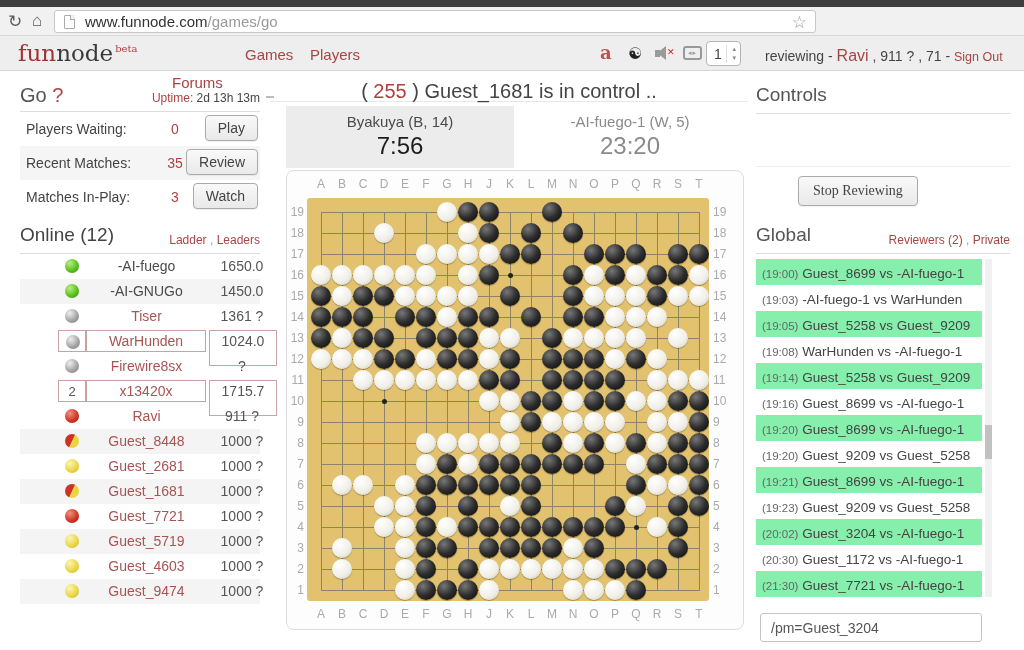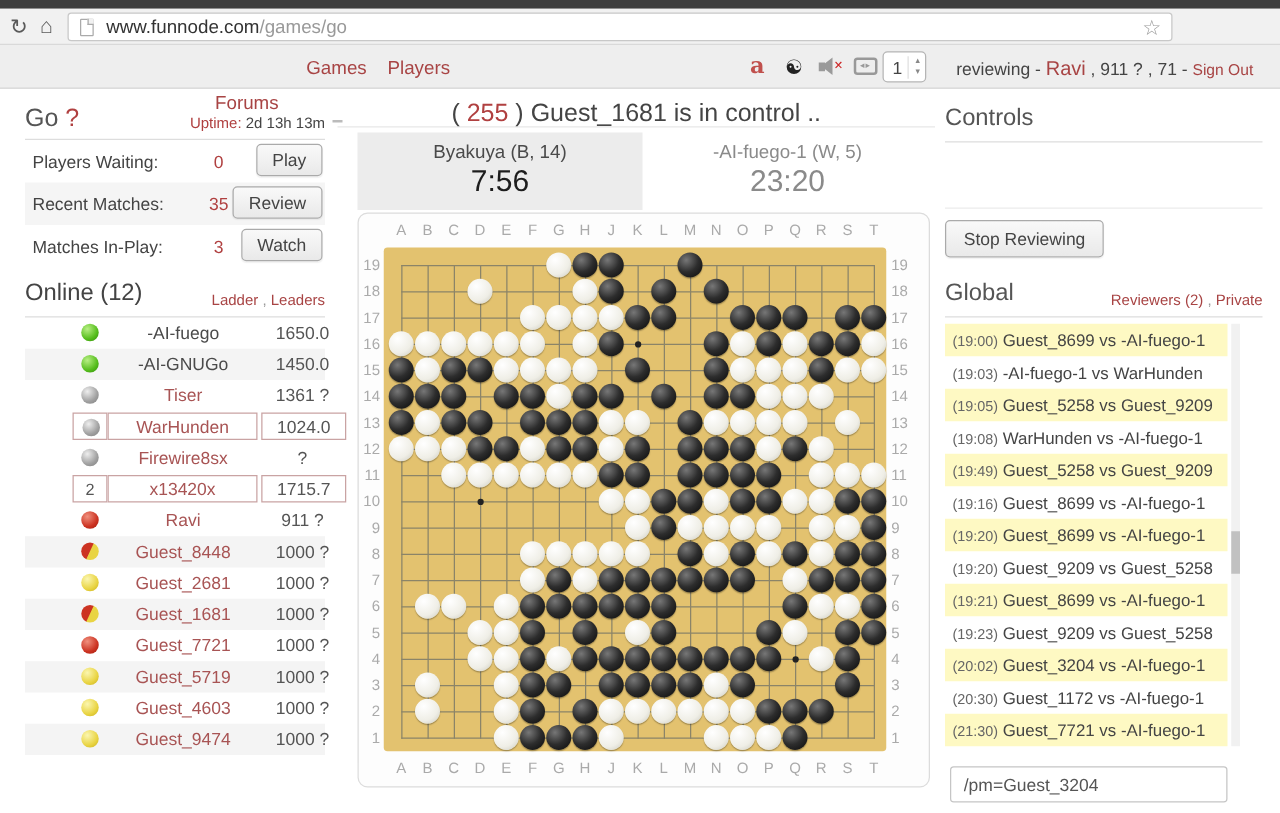--- a/index.html
+++ b/index.html
@@ -3,21 +3,21 @@
 <meta charset="utf-8">
 <style>
   * { margin:0; padding:0; box-sizing:border-box; }
   html,body { width:1024px; height:650px; overflow:hidden; }
   body { font-family:"Liberation Sans", sans-serif; background:#fff; color:#444; position:relative; }
 
   
   .tabstrip { position:absolute; left:0; top:0; width:1024px; height:7px; background:#3e3e3e; }
   .toolbar  { position:absolute; left:0; top:7px; width:1024px; height:29px; background:#f1f1f1; border-bottom:1px solid #d9d9d9; }
   .tool-ico { position:absolute; font-size:17px; color:#5a5a5a; cursor:pointer; }
-  .urlbar { position:absolute; left:54px; top:3px; width:884px; height:23px; background:#fff; border:1px solid #c8c8c8; border-radius:3px; }
+  .urlbar { position:absolute; left:54px; top:3px; width:762px; height:23px; background:#fff; border:1px solid #c8c8c8; border-radius:3px; }
   .doc-ico { position:absolute; left:9px; top:4px; width:11px; height:14px; border:1px solid #aaa; background:#fff; border-radius:1px; }
   .doc-ico::after{ content:""; position:absolute; right:-1px; top:-1px; width:4px; height:4px; background:#f1f1f1; border-left:1px solid #aaa; border-bottom:1px solid #aaa; }
   .url-text { position:absolute; left:30px; top:2px; font-size:15px; color:#333; }
   .url-text .path { color:#999; }
   .star { position:absolute; right:8px; top:1px; font-size:17px; color:#999; cursor:pointer; }
 
   
   .site-header { position:absolute; left:0; top:36px; width:1024px; height:35px; background:#eeeeee; border-bottom:1px solid #d5d5d5; }
   .logo { position:absolute; left:18px; top:4px; font-family:"DejaVu Serif", serif; font-size:23px; cursor:pointer; }
   .logo .p1 { color:#9e3333; }
@@ -62,21 +62,21 @@
   .prow { position:relative; height:25px; }
   .prow.alt { background:#f4f4f4; }
   .ball { position:absolute; left:45px; top:5px; width:14px; height:14px; border-radius:50%; }
   .ballbox { position:absolute; left:38px; top:1px; width:28px; height:22px; border:1px solid #c9a3a3; background:#fff; }
   .ballbox .ball { left:7px; top:4px; }
   .prefixbox { position:absolute; left:38px; top:1px; width:28px; height:22px; border:1px solid #c9a3a3; background:#fff; text-align:center; font-size:13px; color:#555; line-height:21px; }
   .pname { position:absolute; left:70px; top:4px; width:113px; text-align:center; font-size:14px; color:#a85454; cursor:pointer; }
   .pname.dark { color:#4a4a4a; }
   .prating { position:absolute; left:188px; top:4px; width:68px; text-align:center; font-size:14px; color:#555; }
   .namebox { position:absolute; left:66px; top:1px; width:120px; height:22px; border:1px solid #c9a3a3; background:#fff; }
-  .ratebox { position:absolute; left:189px; top:1px; width:68px; height:22px; border:1px solid #c9a3a3; background:#fff; }
+  .ratebox { position:absolute; left:189px; top:1px; width:68px; height:36px; border:1px solid #c9a3a3; background:#fff; }
   .boxtxt { width:100%; text-align:center; font-size:14px; line-height:21px; display:block; }
   .namebox .boxtxt { color:#a85454; cursor:pointer; }
   .ratebox .boxtxt { color:#555; }
 
   
   .status-bar { position:absolute; left:270px; top:80px; width:478px; height:22px; text-align:center; font-size:20px; color:#444; border-bottom:1px solid #e8e8e8; }
   .status-bar .cnt { color:#b04040; }
   .clocks { position:absolute; left:286px; top:106px; width:458px; height:62px; }
   .clock { position:absolute; top:0; width:228px; height:62px; text-align:center; }
   .clock.black { left:0; background:#ececec; }
@@ -95,27 +95,27 @@
   .stone { position:absolute; width:20px; height:20px; border-radius:50%; box-shadow:0 1px 1px rgba(0,0,0,.3); }
   .stone.B { background:radial-gradient(circle at 35% 30%, #777, #2d2d2d 50%, #101010 90%); }
   .stone.W { background:radial-gradient(circle at 35% 30%, #ffffff, #efeee6 60%, #cdccc2 95%); }
   .coord { position:absolute; font-size:12px; color:#aaa; text-align:center; }
 
   
   .rpanel { position:absolute; left:756px; top:84px; width:254px; }
   .sec-head { position:relative; height:30px; border-bottom:1px solid #ddd; }
   .sec-title { font-size:19px; color:#555; }
   .ctl-divider { position:absolute; left:756px; top:166px; width:254px; height:1px; background:#ececec; }
-  .stop-btn { position:absolute; left:756px; top:176px; padding:6px 14px; }
+  .stop-btn { position:absolute; left:798px; top:176px; padding:6px 14px;font-family:Liberation Serif, serif; }
   .global-head { position:absolute; left:756px; top:224px; width:254px; height:30px; border-bottom:1px solid #ddd; }
   .global-links { position:absolute; right:0; top:9px; font-size:12px; color:#999; }
   .global-links .lnk { color:#a84444; cursor:pointer; }
   .chat-list { position:absolute; left:756px; top:259px; width:226px; }
   .msg { position:relative; height:26px; padding:5px 6px 0 6px; white-space:nowrap; overflow:hidden; }
-  .msg.alt { background:#fef9c3; }
+  .msg.alt { background:#86efac; }
   .msg .t { font-size:11.5px; color:#666; }
   .msg .x { font-size:13.5px; color:#444; }
   .chat-scroll { position:absolute; left:985px; top:259px; width:7px; height:338px; background:#f1f1f1; }
   .chat-thumb { position:absolute; left:0; top:166px; width:7px; height:34px; background:#c1c1c1; }
   .chat-input { position:absolute; left:760px; top:613px; width:222px; height:29px; border:1px solid #c5c5c5; border-radius:3px; background:#fff; font-family:"Liberation Sans", sans-serif; font-size:14px; color:#555; padding:0 10px; }
 </style>
 </head>
 <body>
 
 <div class="tabstrip"></div>
@@ -123,20 +123,21 @@
   <span class="tool-ico" style="left:8px; top:4px;">↻</span>
   <span class="tool-ico" style="left:32px; top:4px;">⌂</span>
   <div class="urlbar">
     <span class="doc-ico"></span>
     <span class="url-text"><span>www.funnode.com</span><span class="path">/games/go</span></span>
     <span class="star">☆</span>
   </div>
 </div>
 
 <div class="site-header">
+  <div class="logo"><span class="p1">fun</span><span class="p2">node</span><span class="beta">beta</span></div>
   <span class="nav-item" style="left:172px;margin-top:28px;">Forums</span>
   <span class="nav-item" style="left:245px;text-align:right;">Games</span>
   <span class="nav-item" style="left:310px;">Players</span>
   <span class="hdr-ico a-ico" style="left:600px; top:6px;">a</span>
   <span class="hdr-ico yinyang" style="left:628px;">☯</span>
   <span class="hdr-ico speaker" style="left:655px; top:10px;">
     <span class="spk-box"></span>
     <span class="spk-cone"></span>
     <span class="spk-x">✕</span>
   </span>
@@ -636,21 +637,21 @@
 
 <div class="global-head">
   <span class="sec-title">Global</span>
   <span class="global-links"><span class="lnk">Reviewers (2)</span><span> , </span><span class="lnk">Private</span></span>
 </div>
 <div class="chat-list">
     <div class="msg alt"><span class="t">(19:00)</span><span class="x"> Guest_8699 vs -AI-fuego-1</span></div>
     <div class="msg"><span class="t">(19:03)</span><span class="x"> -AI-fuego-1 vs WarHunden</span></div>
     <div class="msg alt"><span class="t">(19:05)</span><span class="x"> Guest_5258 vs Guest_9209</span></div>
     <div class="msg"><span class="t">(19:08)</span><span class="x"> WarHunden vs -AI-fuego-1</span></div>
-    <div class="msg alt"><span class="t">(19:49)</span><span class="x"> Guest_5258 vs Guest_9209</span></div>
+    <div class="msg alt"><span class="t">(19:14)</span><span class="x"> Guest_5258 vs Guest_9209</span></div>
     <div class="msg"><span class="t">(19:16)</span><span class="x"> Guest_8699 vs -AI-fuego-1</span></div>
     <div class="msg alt"><span class="t">(19:20)</span><span class="x"> Guest_8699 vs -AI-fuego-1</span></div>
     <div class="msg"><span class="t">(19:20)</span><span class="x"> Guest_9209 vs Guest_5258</span></div>
     <div class="msg alt"><span class="t">(19:21)</span><span class="x"> Guest_8699 vs -AI-fuego-1</span></div>
     <div class="msg"><span class="t">(19:23)</span><span class="x"> Guest_9209 vs Guest_5258</span></div>
     <div class="msg alt"><span class="t">(20:02)</span><span class="x"> Guest_3204 vs -AI-fuego-1</span></div>
     <div class="msg"><span class="t">(20:30)</span><span class="x"> Guest_1172 vs -AI-fuego-1</span></div>
     <div class="msg alt"><span class="t">(21:30)</span><span class="x"> Guest_7721 vs -AI-fuego-1</span></div>
   </div>
 <div class="chat-scroll">

